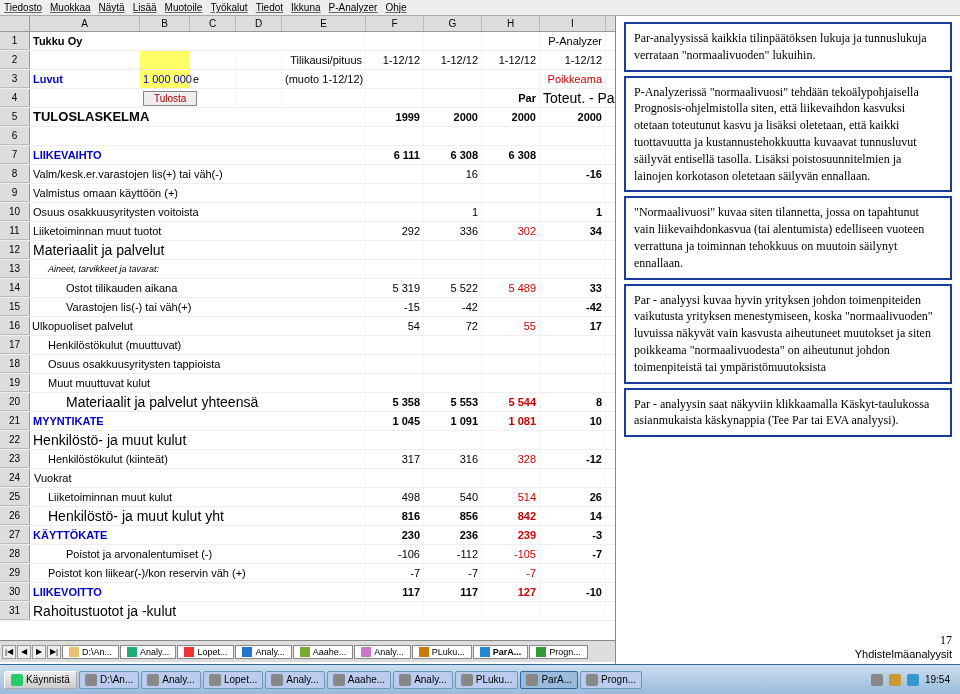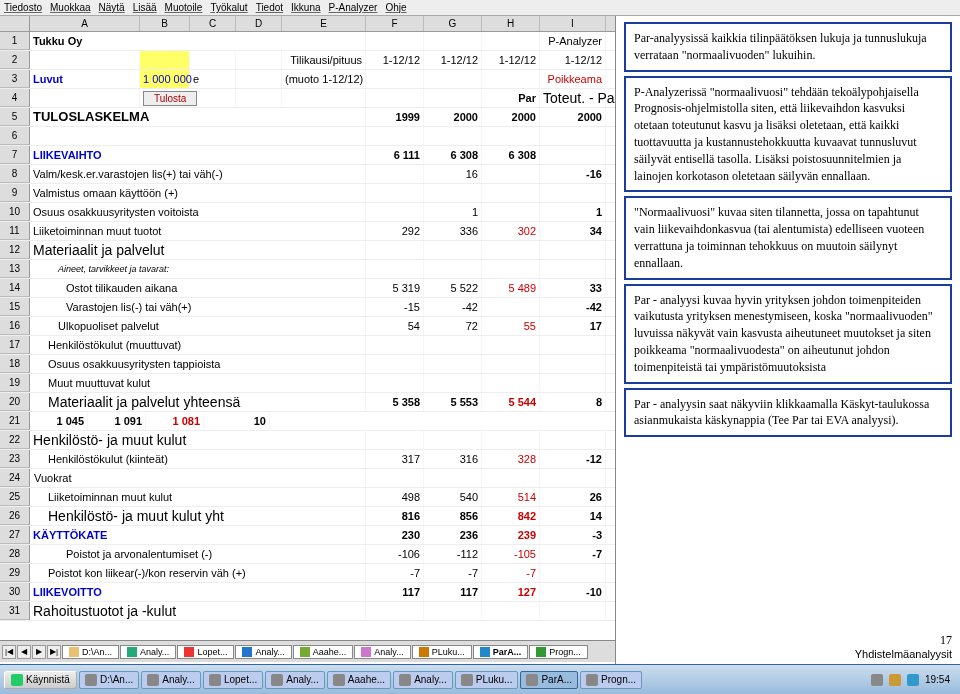--- a/index.html
+++ b/index.html
@@ -185,21 +185,21 @@
         <div class="sheet-row">
           <div class="rowhead-cell">12</div>
           <div class="cell w-b mid" style="width: 336px;">Materiaalit ja palvelut</div>
           <div class="cell r w-g"></div>
           <div class="cell r w-h"></div>
           <div class="cell r w-i"></div>
           <div class="cell r w-j"></div>
         </div>
         <div class="sheet-row">
           <div class="rowhead-cell">13</div>
-          <div class="cell w-b sm" style="padding-left: 28px; width: 336px;">Aineet, tarvikkeet ja tavarat:</div>
+          <div class="cell w-b sm" style="padding-left: 18px; width: 336px;">Aineet, tarvikkeet ja tavarat:</div>
           <div class="cell r w-g"></div>
           <div class="cell r w-h"></div>
           <div class="cell r w-i"></div>
           <div class="cell r w-j"></div>
         </div>
         <div class="sheet-row">
           <div class="rowhead-cell">14</div>
           <div class="cell w-b" style="padding-left: 36px; width: 336px;">Ostot tilikauden aikana</div>
           <div class="cell r w-g">5 319</div>
           <div class="cell r w-h">5 522</div>
@@ -209,21 +209,21 @@
         <div class="sheet-row">
           <div class="rowhead-cell">15</div>
           <div class="cell w-b" style="padding-left: 36px; width: 336px;">Varastojen lis(-) tai väh(+)</div>
           <div class="cell r w-g">-15</div>
           <div class="cell r w-h">-42</div>
           <div class="cell r w-i"></div>
           <div class="cell r w-j b">-42</div>
         </div>
         <div class="sheet-row">
           <div class="rowhead-cell">16</div>
-          <div class="cell w-b" style="padding-left: 28px; width: 336px;">Ulkopuoliset palvelut</div>
+          <div class="cell w-b" style="padding-left: 2px; width: 336px;">Ulkopuoliset palvelut</div>
           <div class="cell r w-g">54</div>
           <div class="cell r w-h">72</div>
           <div class="cell r w-i red">55</div>
           <div class="cell r w-j b">17</div>
         </div>
         <div class="sheet-row">
           <div class="rowhead-cell">17</div>
           <div class="cell w-b" style="padding-left: 18px; width: 336px;">Henkilöstökulut (muuttuvat)</div>
           <div class="cell r w-g"></div>
           <div class="cell r w-h"></div>
@@ -241,28 +241,29 @@
         <div class="sheet-row">
           <div class="rowhead-cell">19</div>
           <div class="cell w-b" style="padding-left: 18px; width: 336px;">Muut muuttuvat kulut</div>
           <div class="cell r w-g"></div>
           <div class="cell r w-h"></div>
           <div class="cell r w-i"></div>
           <div class="cell r w-j"></div>
         </div>
         <div class="sheet-row">
           <div class="rowhead-cell">20</div>
-          <div class="cell w-b mid" style="padding-left: 18px; width: 336px;">Materiaalit ja palvelut yhteensä</div>
+          <div class="cell w-b mid" style="padding-left: 36px; width: 336px;">Materiaalit ja palvelut yhteensä</div>
           <div class="cell r w-g b">5 358</div>
           <div class="cell r w-h b">5 553</div>
           <div class="cell r w-i b red">5 544</div>
           <div class="cell r w-j b">8</div>
         </div>
         <div class="sheet-row">
           <div class="rowhead-cell">21</div>
+          <div class="cell w-b b blue" style="width: 336px;">MYYNTIKATE</div>
           <div class="cell r w-g b">1 045</div>
           <div class="cell r w-h b">1 091</div>
           <div class="cell r w-i b red">1 081</div>
           <div class="cell r w-j b">10</div>
         </div>
         <div class="sheet-row">
           <div class="rowhead-cell">22</div>
           <div class="cell w-b mid" style="width: 336px;">Henkilöstö- ja muut kulut</div>
           <div class="cell r w-g"></div>
           <div class="cell r w-h"></div>

